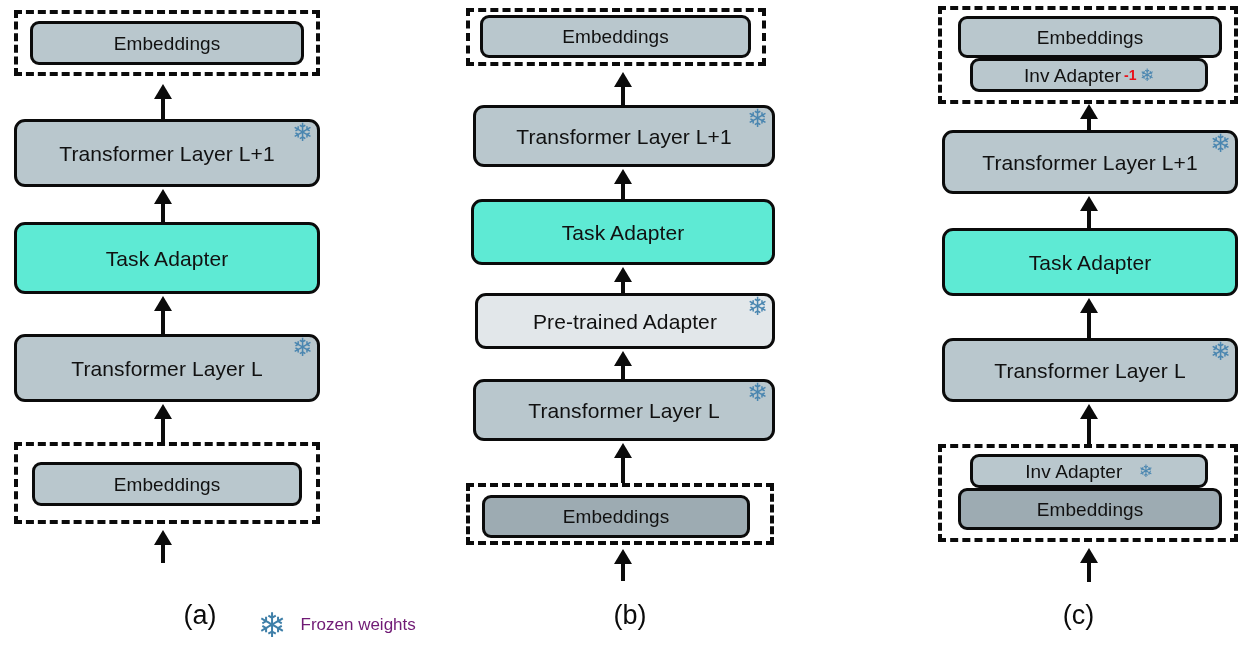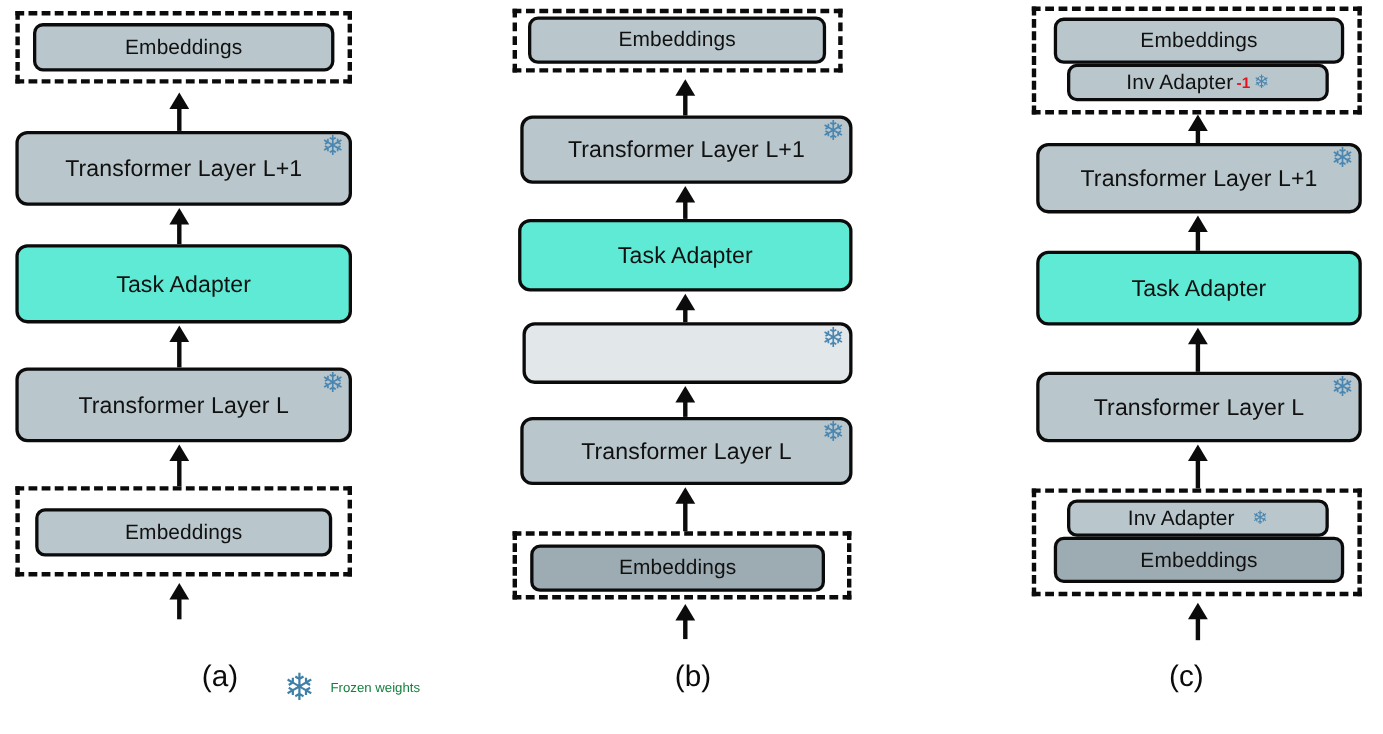--- a/index.html
+++ b/index.html
@@ -108,21 +108,21 @@
 
   
   #legend {
     position: absolute;
     left: 258px; top: 608px;
     display: flex;
     align-items: center;
     gap: 14px;
   }
   #legend .flake-big { font-size: 34px; color: #3f7fa8; }
-  #legend .legend-text { font-size: 12px; color: #15803d; }
+  #legend .legend-text { font-size: 17px; color: #701a75; }
 </style>
 </head>
 <body>
 
 <div class="panel" id="panel-a">
 
   <div class="dashgroup" style="left:14px; top:10px; width:306px; height:66px;"></div>
   <div class="node small fill-light" style="left:30px; top:21px; width:274px; height:44px;">
     <span>Embeddings</span>
   </div>
@@ -199,20 +199,21 @@
   <div class="node fill-dark" style="left:31px; top:199px; width:304px; height:66px;">
     <span>Task Adapter</span>
   </div>
 
   <div class="arrow" style="left:183px; top:267px; height:26px;">
     <span class="head"></span>
       <span class="shaft"></span>
   </div>
 
   <div class="node fill-pale" style="left:35px; top:293px; width:300px; height:56px;">
+    <span>Pre-trained Adapter</span>
     <span class="flake flake-corner">❄</span>
   </div>
 
   <div class="arrow" style="left:183px; top:351px; height:28px;">
     <span class="head"></span>
       <span class="shaft"></span>
   </div>
 
   <div class="node fill-light" style="left:33px; top:379px; width:302px; height:62px;">
     <span>Transformer Layer L</span>

